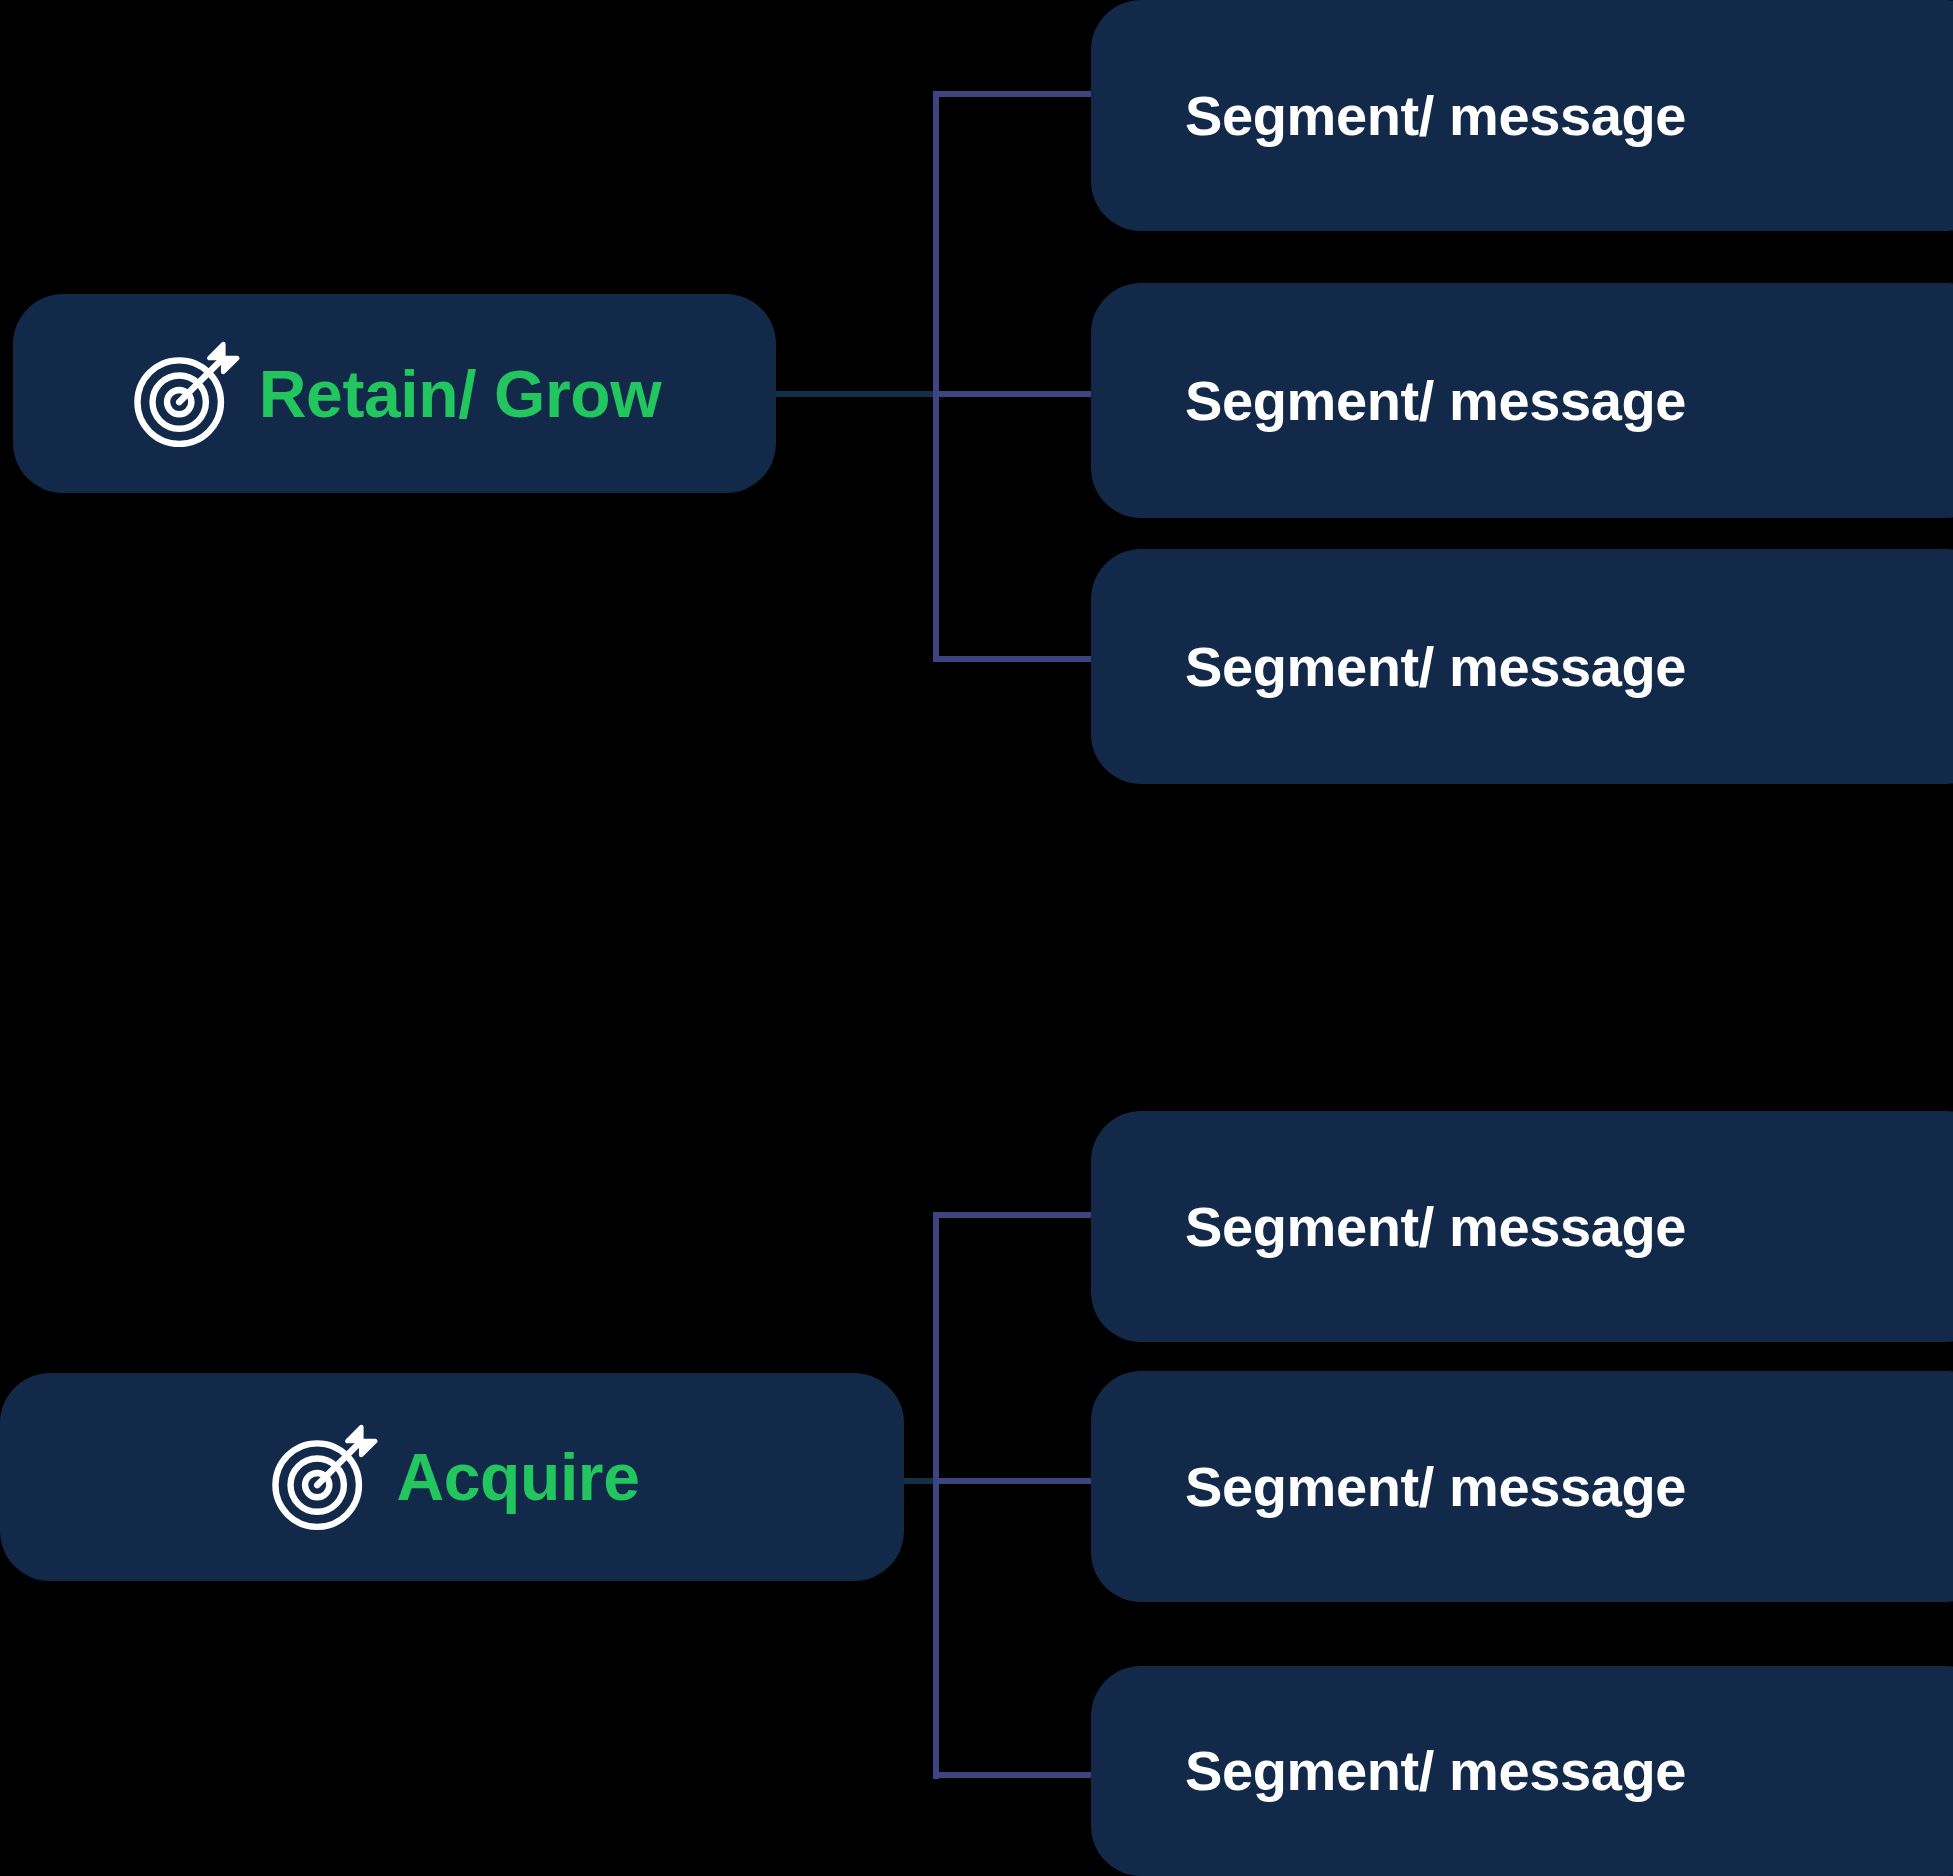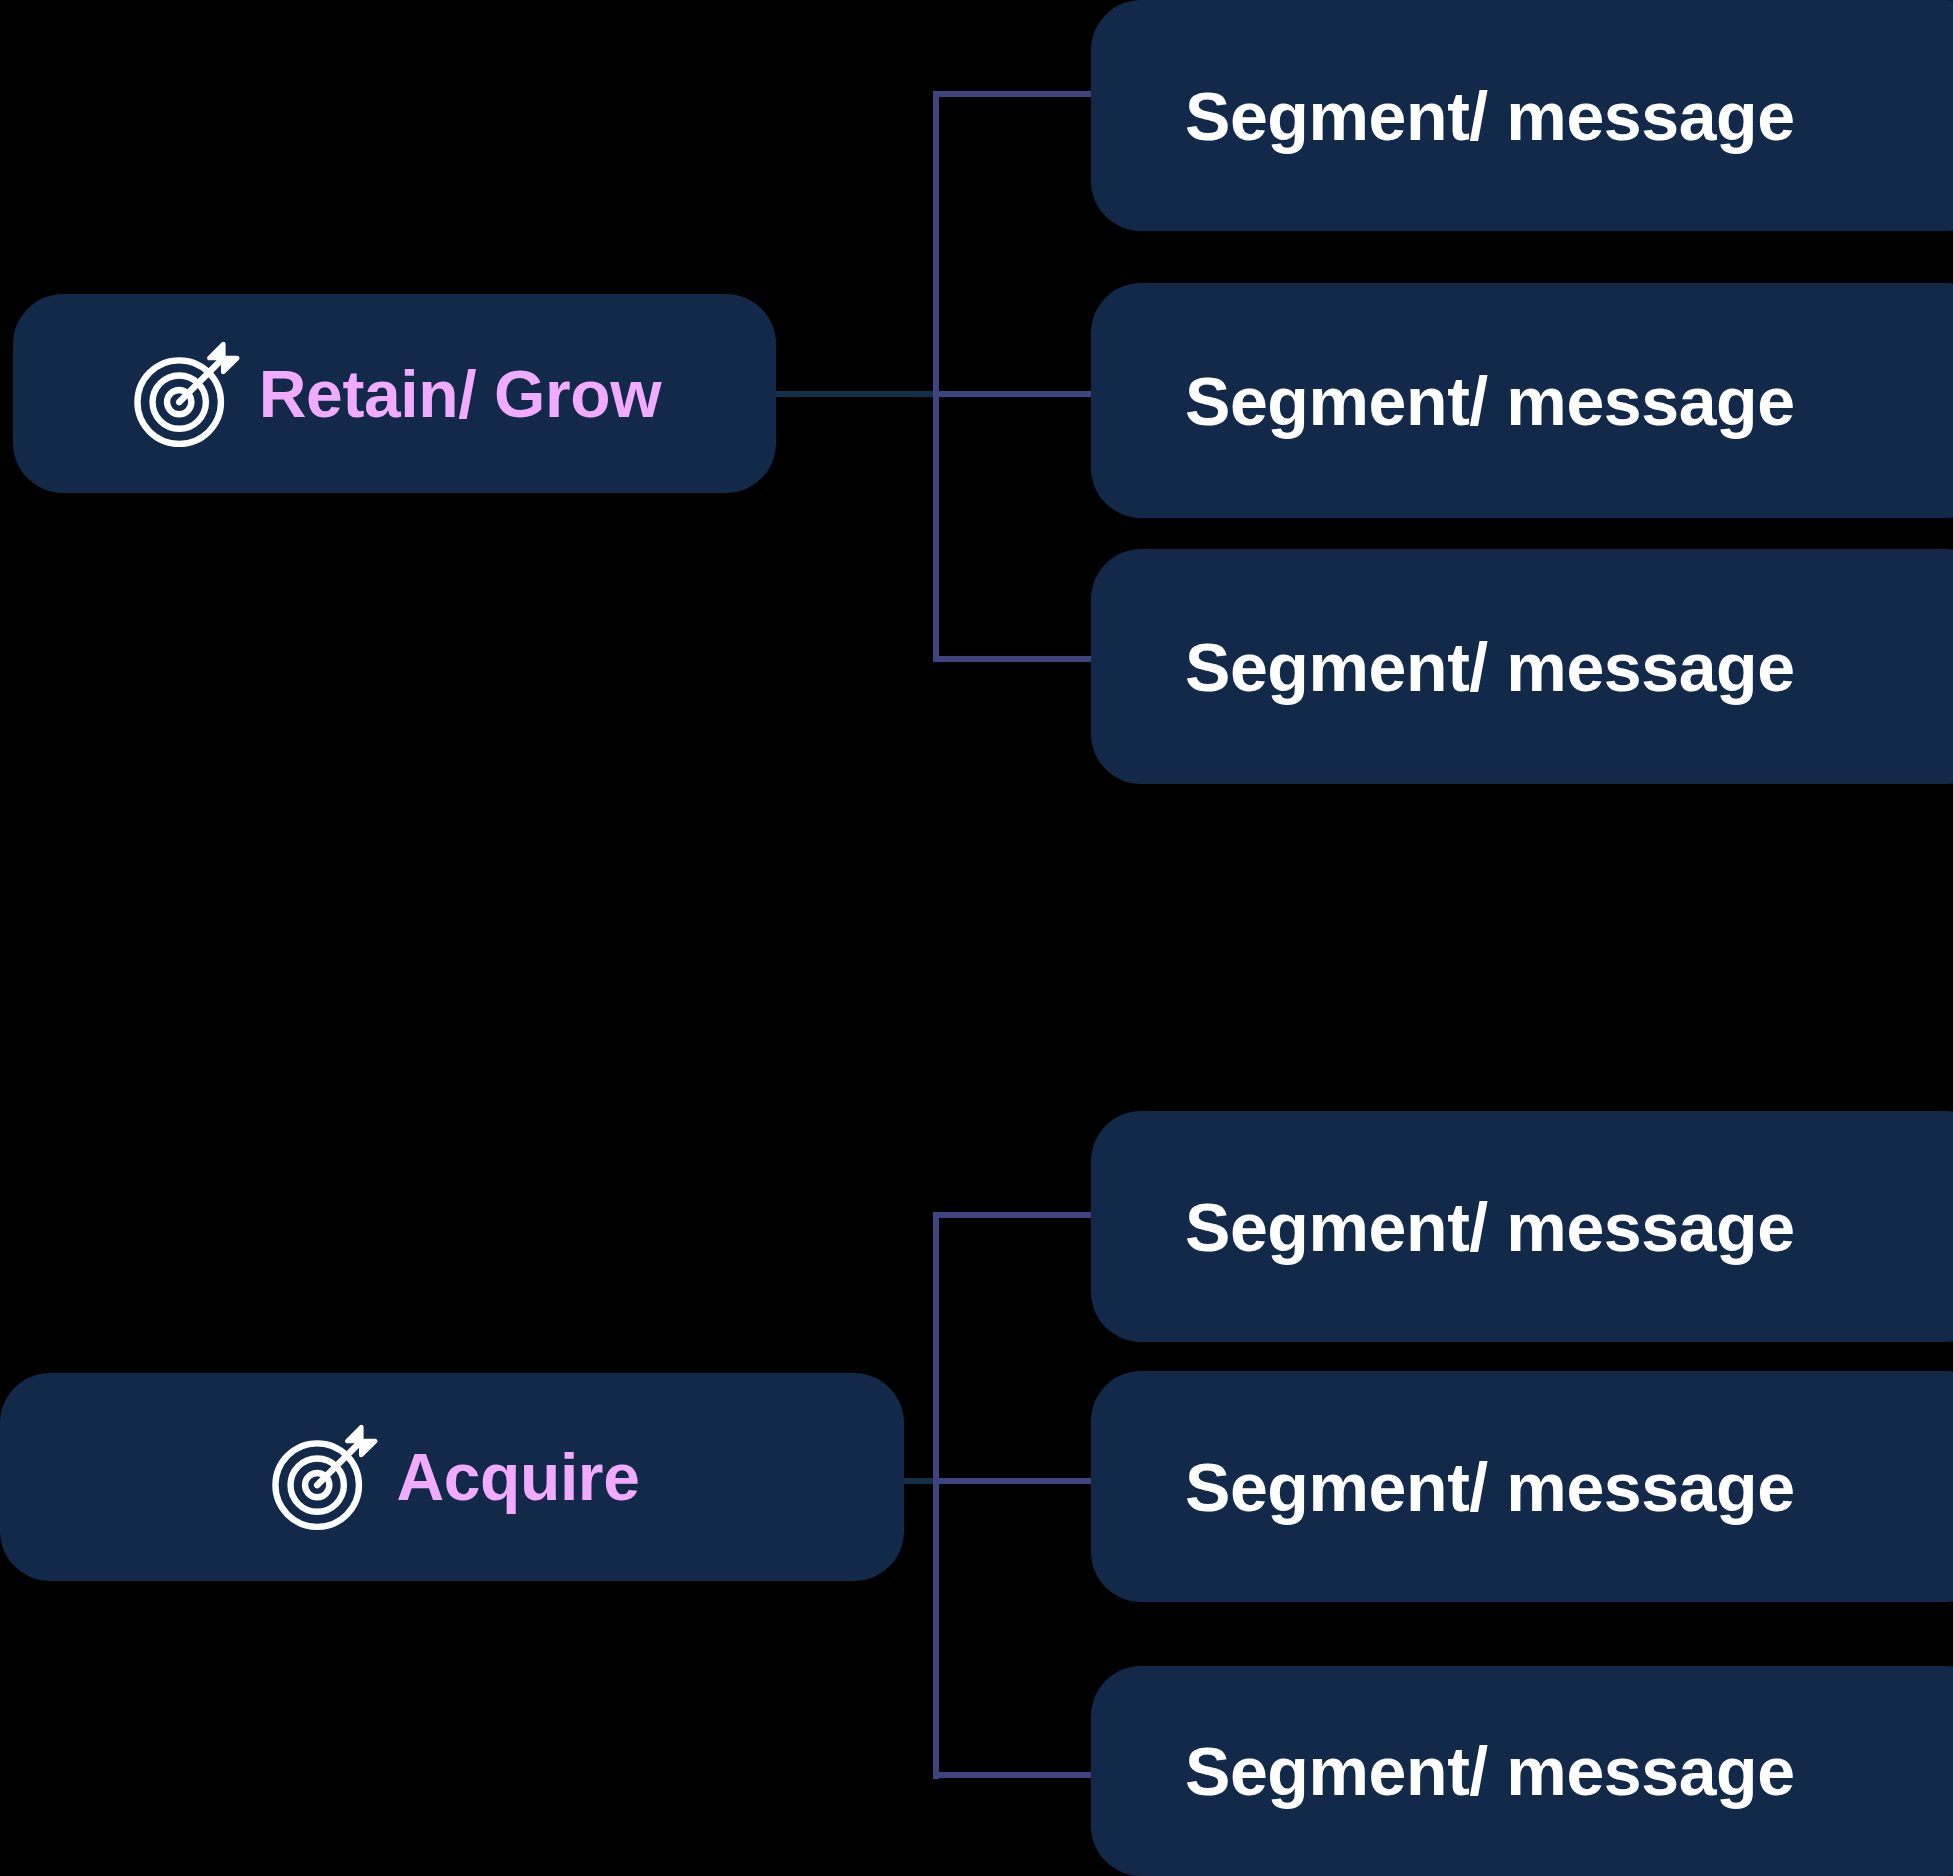--- a/index.html
+++ b/index.html
@@ -30,36 +30,36 @@
   
   .parent-node {
     justify-content: center;
   }
   .parent-inner {
     display: flex;
     align-items: center;
     gap: 16px;
   }
   .parent-label {
-    color: #f0abfc;
+    color: #22c55e;
     font-size: 66px;
     font-weight: 700;
     line-height: 1;
     white-space: nowrap;
     letter-spacing: -0.4px;
   }
 
   
   .leaf-node {
     justify-content: flex-start;
     padding-left: 94px;
   }
   .leaf-label {
     color: #ffffff;
-    font-size: 68px;
+    font-size: 56px;
     font-weight: 700;
     line-height: 1;
     white-space: nowrap;
     letter-spacing: -0.4px;
   }
 
   
   .target-icon {
     width: 116px;
     height: 116px;

